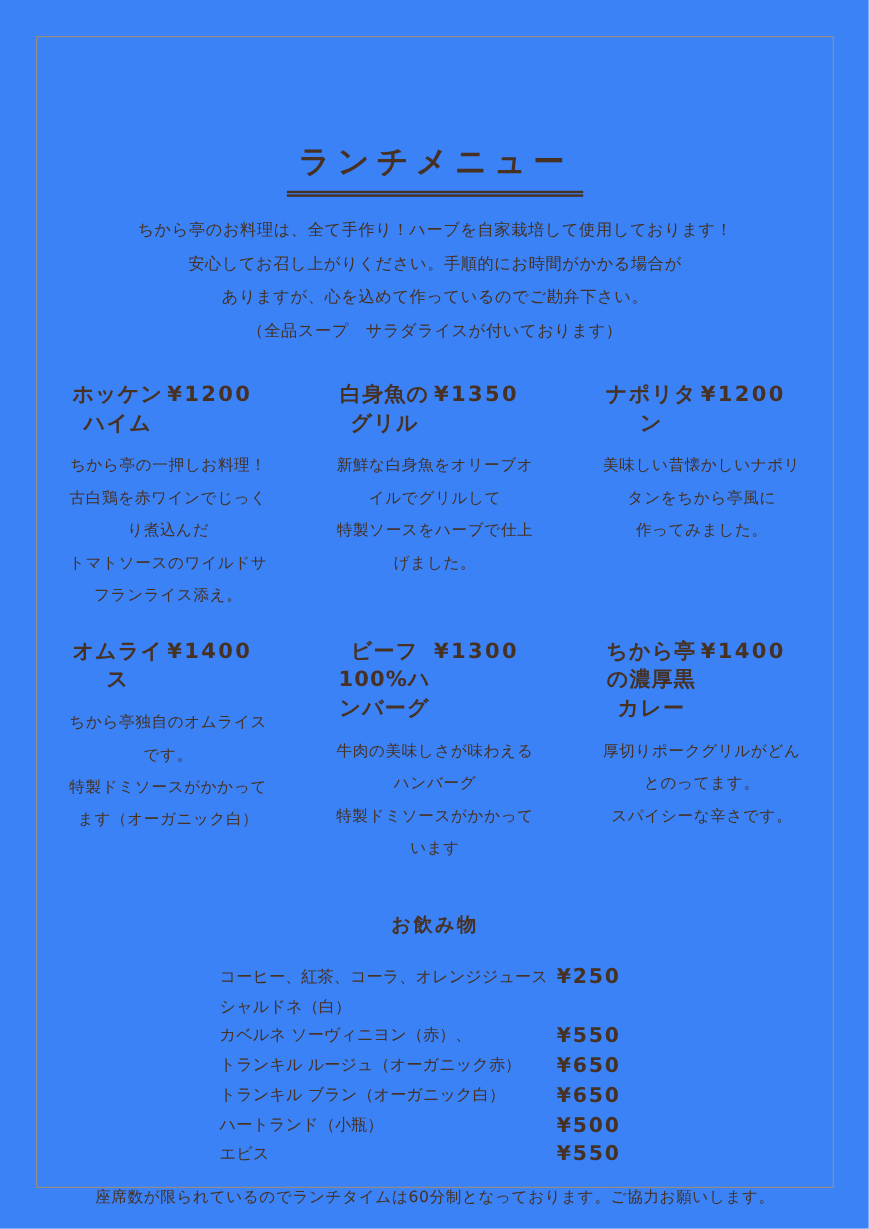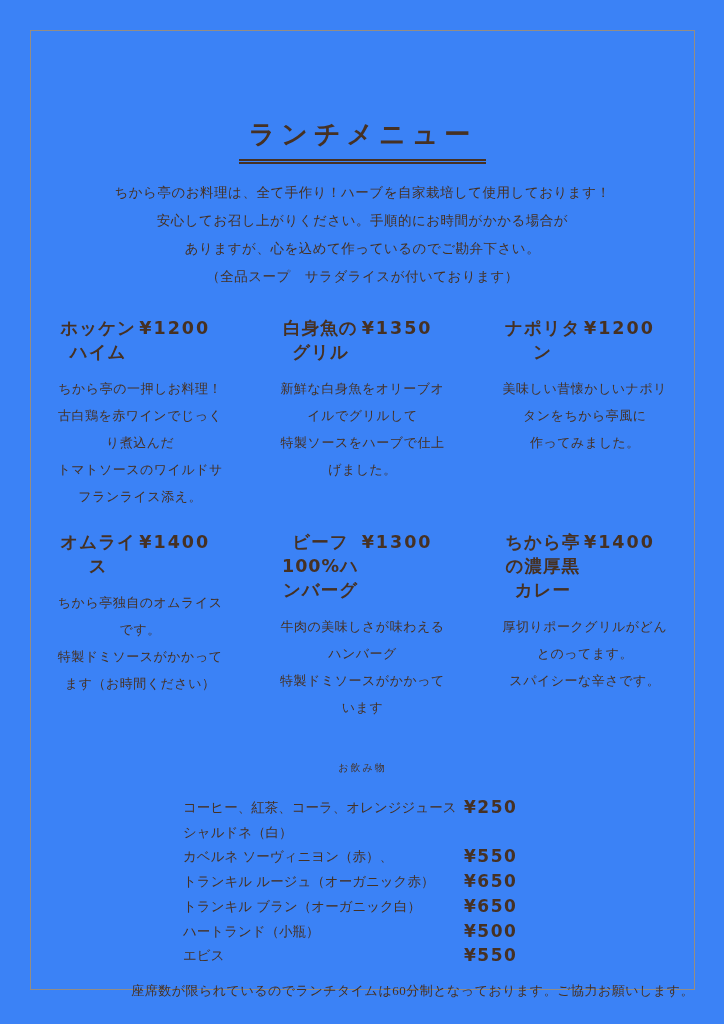--- a/index.html
+++ b/index.html
@@ -77,22 +77,22 @@
     font-size: 13px;
     line-height: 27px;
     letter-spacing: 0.5px;
   }
   
   .drinks {
     margin-top: 40px;
   }
   .drinks-header {
     text-align: center;
-    font-size: 10px;
-    font-weight: normal;
+    font-size: 16px;
+    font-weight: bold;
     letter-spacing: 2px;
     margin-bottom: 20px;
   }
   .drinks-list {
     margin-left: 152px;
     width: 370px;
     font-size: 13.5px;
   }
   .drink-row {
     display: flex;
@@ -104,24 +104,23 @@
   }
   .drink-price {
     flex: 1;
     letter-spacing: 1.5px;
     font-size: 17px;
     font-weight: bold;
   }
   
   .footer {
     margin-top: 14px;
-    text-align: right;
+    text-align: center;
     font-size: 13px;
     letter-spacing: 0.5px;
-    font-family: Liberation Serif, serif;
   }
 </style>
 </head>
 <body>
 
 <div class="page">
   <div class="sheet">
 
     <h1 class="title">
       <span class="title-text">ランチメニュー</span>
@@ -170,21 +169,21 @@
         </div>
       </div>
 
       <div class="item">
         <div class="item-head">
           <span class="item-name">オムライス</span>
           <span class="item-price">¥1400</span>
         </div>
         <div class="item-desc">
           <div>ちから亭独自のオムライスです。</div>
-          <div>特製ドミソースがかかってます（お時間ください）</div>
+          <div>特製ドミソースがかかってます（オーガニック白）</div>
         </div>
       </div>
 
       <div class="item">
         <div class="item-head">
           <span class="item-name">ビーフ100%ハンバーグ</span>
           <span class="item-price">¥1300</span>
         </div>
         <div class="item-desc">
           <div>牛肉の美味しさが味わえるハンバーグ</div>

